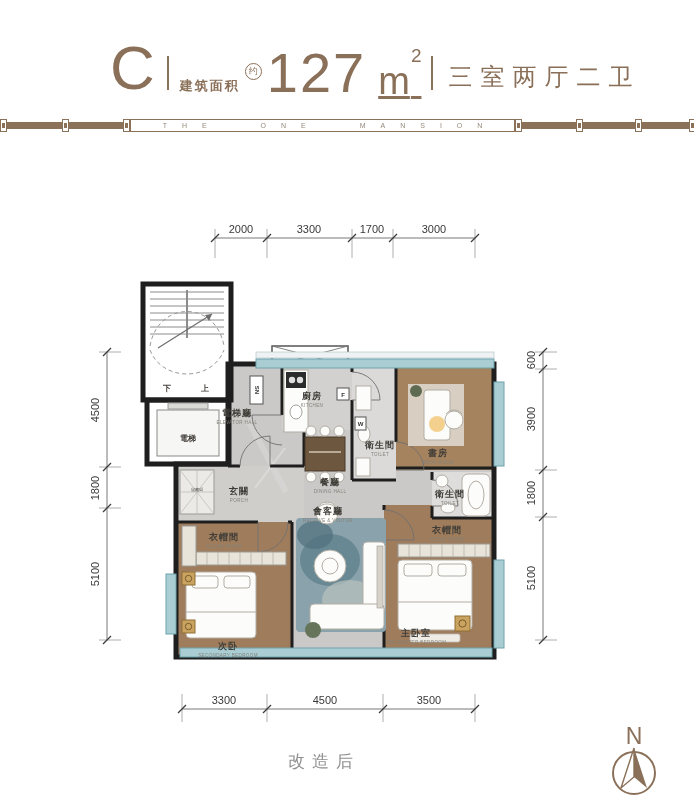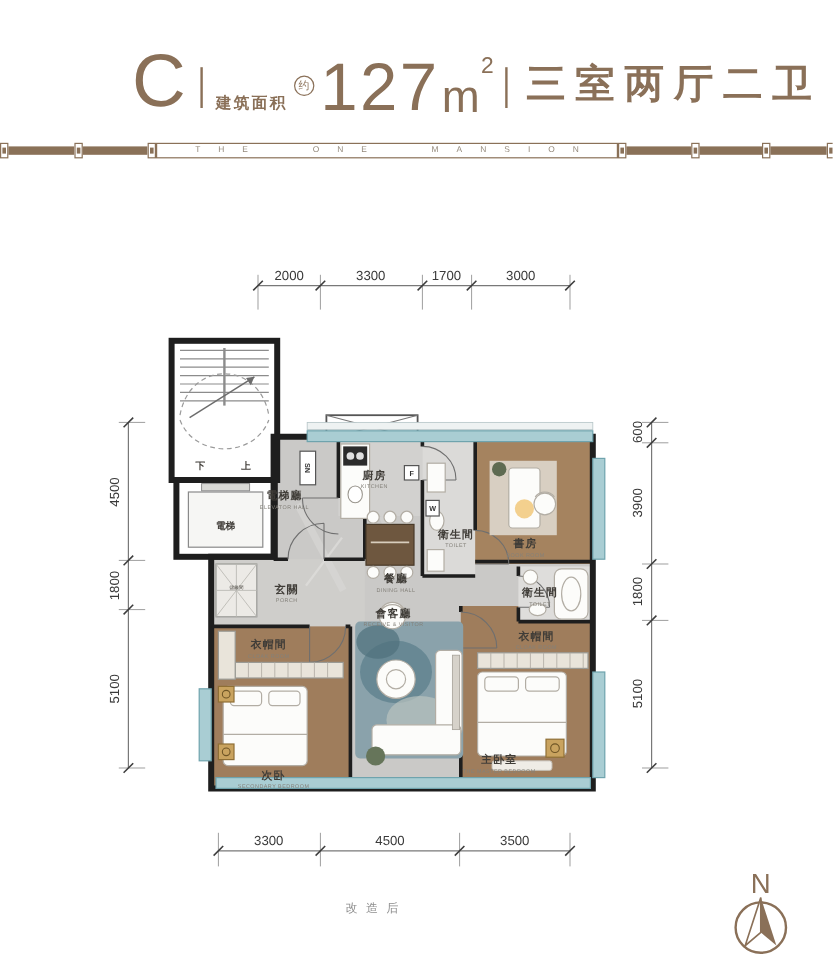--- a/index.html
+++ b/index.html
@@ -9,23 +9,23 @@
   .header{position:absolute;top:34px;left:110px;display:flex;align-items:flex-end;
           color:#8a7058;height:62px;}
   .type-c{font-size:62px;line-height:.88;font-weight:300;letter-spacing:1px;}
   .hdiv{width:2px;height:34px;background:#8a7058;margin:0 11px 6px 11px;}
   .area-name{display:flex;flex-direction:row;font-size:13px;font-weight:bold;
              line-height:1.18;letter-spacing:2px;margin-bottom:3px;}
   .approx{width:15px;height:15px;border:1px solid #8a7058;border-radius:50%;
           font-size:9px;display:flex;align-items:center;justify-content:center;
           margin:0 5px 16px 5px;}
   .big-num{font-size:56px;line-height:.8;font-weight:400;letter-spacing:2px;}
-  .unit{font-size:38px;line-height:.8;margin-left:2px;}
+  .unit{font-size:38px;line-height:.8;margin-left:12px;text-decoration:underline;}
   .unit sup{font-size:19px;position:relative;top:-18px;left:1px;}
-  .layout-text{font-size:33px;letter-spacing:8px;font-weight:700;margin-bottom:3px;margin-left:4px;}
+  .layout-text{font-size:24px;letter-spacing:8px;font-weight:400;margin-bottom:3px;margin-left:4px;}
   
   .band{position:absolute;top:119px;left:0;width:694px;height:13px;display:flex;align-items:center;}
   .band .sq{width:7px;height:13px;border:1px solid #8a7158;background:#fff;box-sizing:border-box;
             display:flex;align-items:center;justify-content:center;flex:0 0 auto;}
   .band .sq i{display:block;width:3px;height:5px;background:#8a7158;}
   .band .bar{height:7px;background:#8a7158;flex:0 0 auto;}
   .band .brand{width:385px;height:13px;border:1px solid #8a7158;box-sizing:border-box;background:#fff;
                display:flex;align-items:center;justify-content:center;font-size:7px;
                letter-spacing:15px;word-spacing:22px;color:#94897b;flex:0 0 auto;
                text-indent:15px;white-space:nowrap;overflow:hidden;}
@@ -39,21 +39,21 @@
   .dim{font-size:11px;fill:#3a3a3a;}
   .mark{font-size:6px;fill:#333;font-weight:bold;}
   .dimline{stroke:#787878;stroke-width:1;}
   .wit{stroke:#9a9a9a;stroke-width:.8;}
   .tick{stroke:#3c3c3c;stroke-width:1.3;}
   .wall{stroke:#1e1e1e;fill:none;}
   .furn{fill:#fcfcfa;stroke:#b2ada4;stroke-width:1;}
   .furn-ln{stroke:#b2ada4;stroke-width:1;fill:none;}
   .arc{stroke:#6f6f6f;stroke-width:.9;fill:none;}
   
-  .note{position:absolute;top:750px;left:288px;font-size:10px;letter-spacing:7px;color:#8f8f8f;}
+  .note{position:absolute;top:750px;left:288px;font-size:17px;letter-spacing:7px;color:#8f8f8f;}
   .compass{position:absolute;top:720px;left:598px;}
 </style>
 </head>
 <body>
 
 <div class="page">
 
   <div class="header">
     <span class="type-c">C</span>
     <span class="hdiv"></span>

